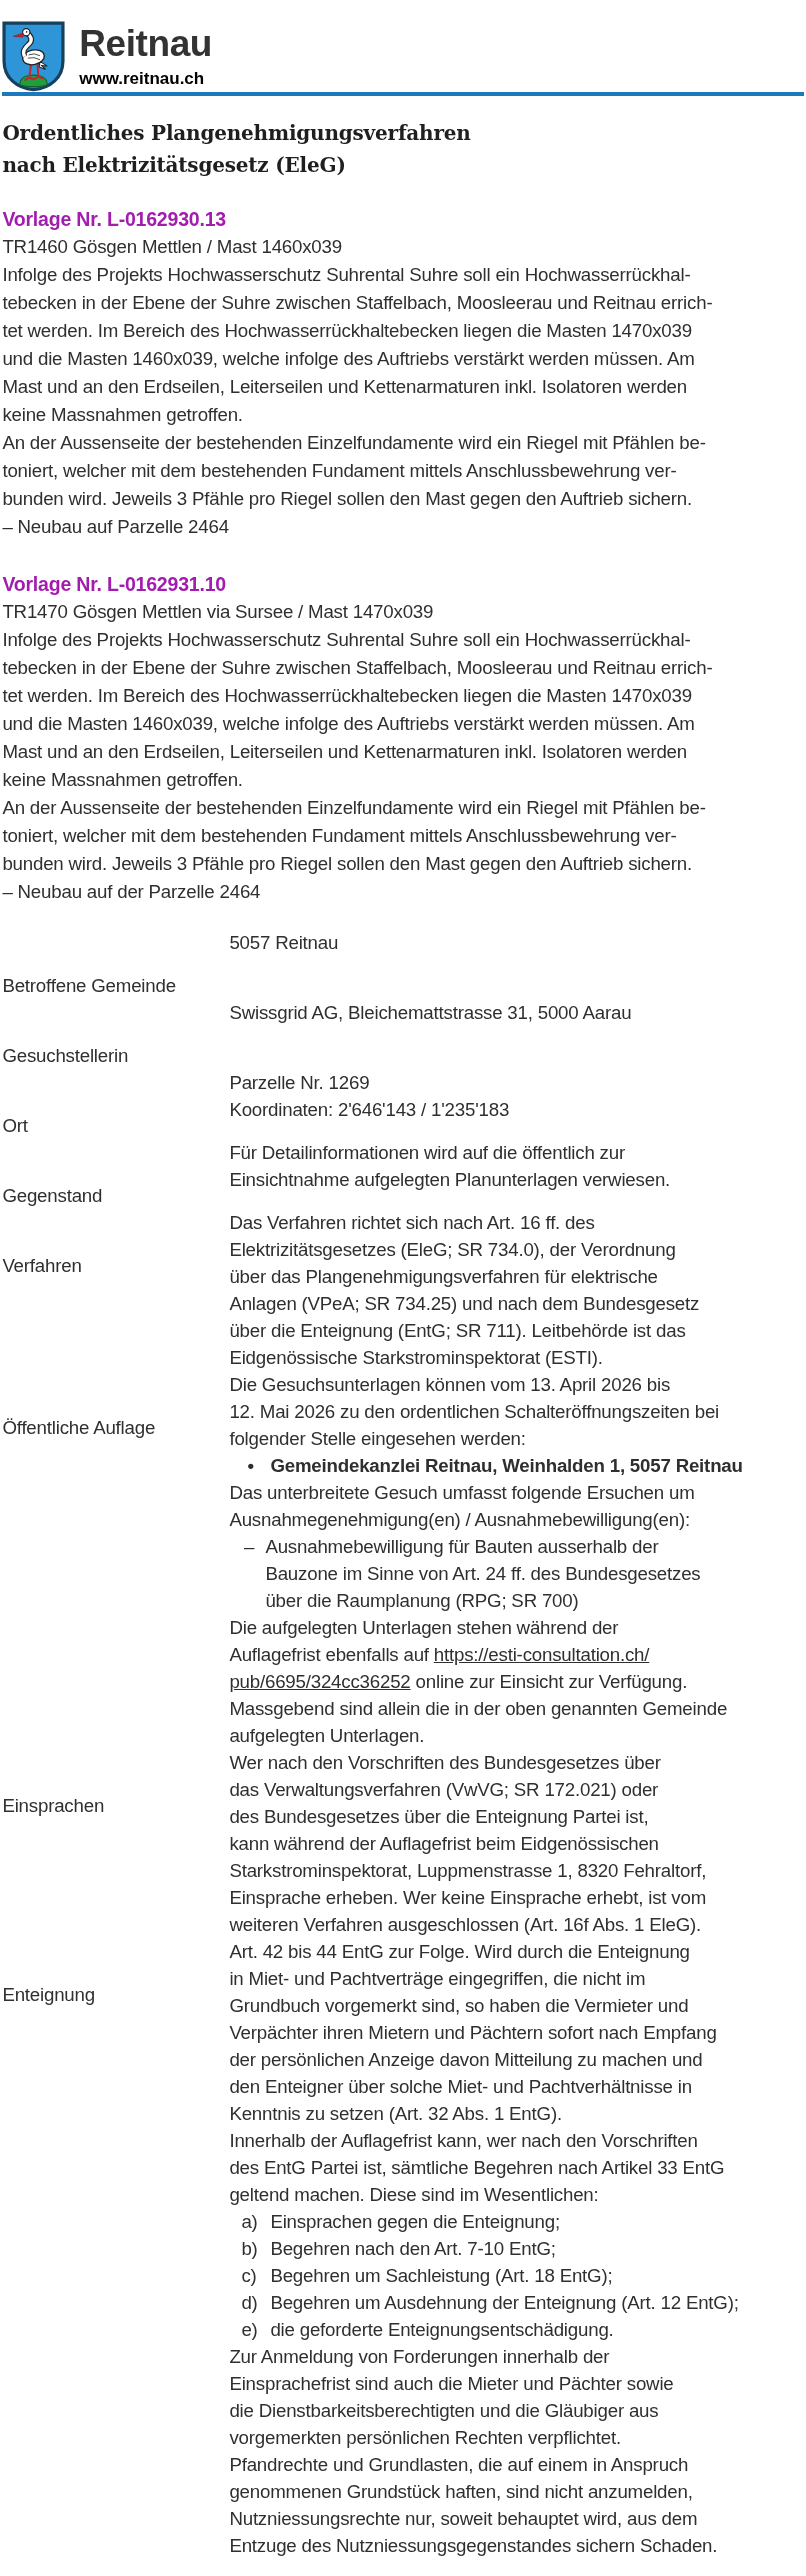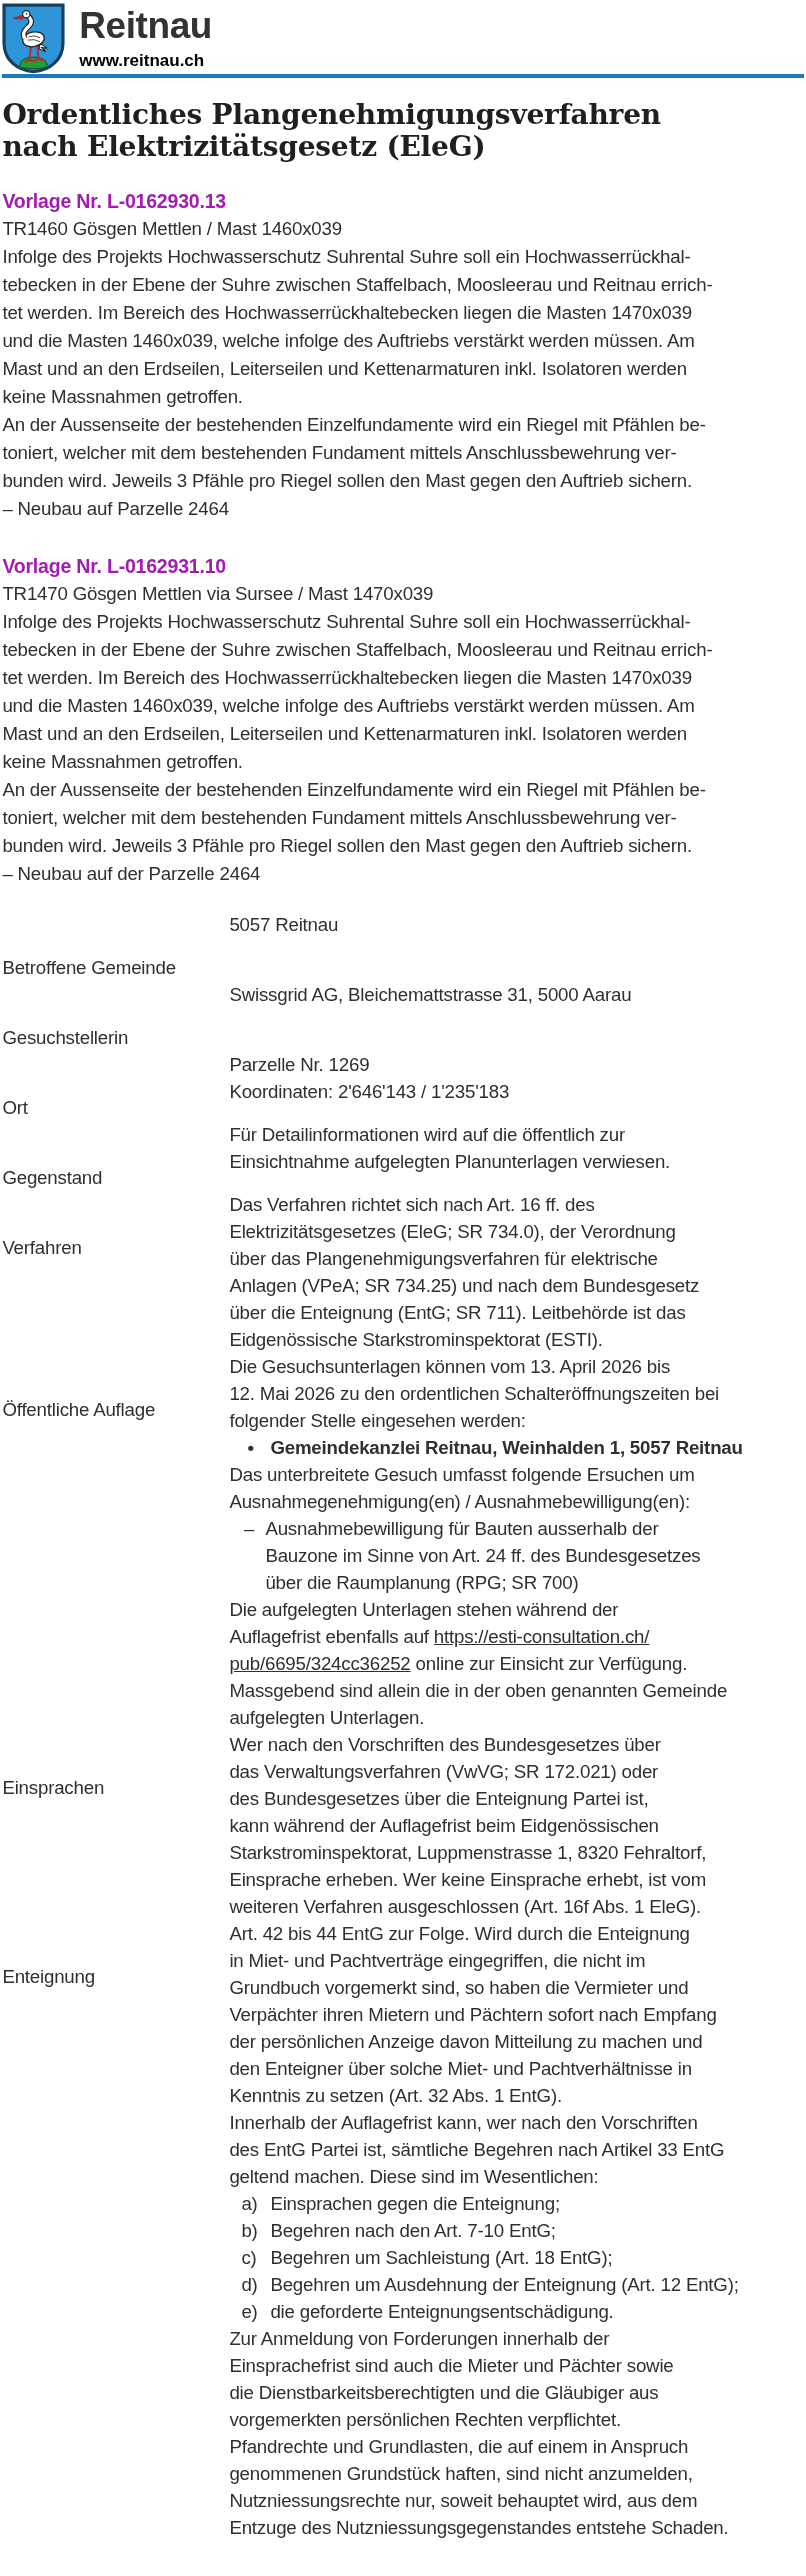--- a/index.html
+++ b/index.html
@@ -3,30 +3,30 @@
 <meta charset="utf-8">
 <style>
   html,body{margin:0;padding:0;}
   body{
     width:806px;height:2576px;overflow:hidden;background:#ffffff;
     font-family:"Liberation Sans",sans-serif;color:#2f2f2f;
     font-size:18.7px;letter-spacing:-0.2px;
   }
   .page{padding:0 1.6px 0 2.4px;}
   
-  header{display:flex;align-items:flex-start;gap:13.8px;padding-top:3.2px;height:71px;}
+  header{display:flex;align-items:flex-start;gap:13.8px;padding-top:3.2px;height:71px;margin-top:18px;}
   .coa{width:63px;height:71px;flex:none;}
   .logo-text{padding-top:1.6px;}
   .muni-name{font-size:37px;font-weight:bold;color:#333333;line-height:41px;letter-spacing:-0.4px;}
   .muni-web{font-size:17px;font-weight:bold;color:#000000;line-height:19.5px;margin-top:4.9px;letter-spacing:0;}
   .rule{height:4px;background:#1b7abc;margin-top:0;}
   
   h1{
     font-family:"DejaVu Serif",serif;font-weight:bold;color:#1f1f1f;
-    font-size:28px;line-height:32px;margin:21px 0 4px 0;letter-spacing:-0.2px;
+    font-size:20px;line-height:32px;margin:21px 0 4px 0;letter-spacing:-0.2px;
   }
   .pre{white-space:pre-line;}
   
   .notice{line-height:28px;}
   .notice-1{margin-top:24px;}
   .notice-2{margin-top:29px;}
   .bold{font-weight:bold;}
   .vorlage{font-weight:bold;font-size:19.5px;color:#a21caf;}
   
   .details{margin-top:23px;line-height:27px;}
@@ -229,21 +229,21 @@
             <div class="li"><span class="lm">e)</span><span>die geforderte Enteignungsentschädigung.</span></div>
           </div>
           <div class="blk text">
             <div class="ln">Zur Anmeldung von Forderungen innerhalb der</div>
             <div class="ln">Einsprachefrist sind auch die Mieter und Pächter sowie</div>
             <div class="ln">die Dienstbarkeitsberechtigten und die Gläubiger aus</div>
             <div class="ln">vorgemerkten persönlichen Rechten verpflichtet.</div>
             <div class="ln">Pfandrechte und Grundlasten, die auf einem in Anspruch</div>
             <div class="ln">genommenen Grundstück haften, sind nicht anzumelden,</div>
             <div class="ln">Nutzniessungsrechte nur, soweit behauptet wird, aus dem</div>
-            <div class="ln">Entzuge des Nutzniessungsgegenstandes entstehe Schaden.</div>
+            <div class="ln">Entzuge des Nutzniessungsgegenstandes sichern Schaden.</div>
           </div>
         </div>
       </div>
     </section>
 
   <footer>
     <div class="lab">Aarau, 30. März 2026</div>
     <div class="val" id="footer-right">
         <div class="bold">Namens des Eidgenössischen Starkstrominspektorats (ESTI)</div>
         <div>Kanton Aargau, Departement Bau, Verkehr und Umwelt,</div>

